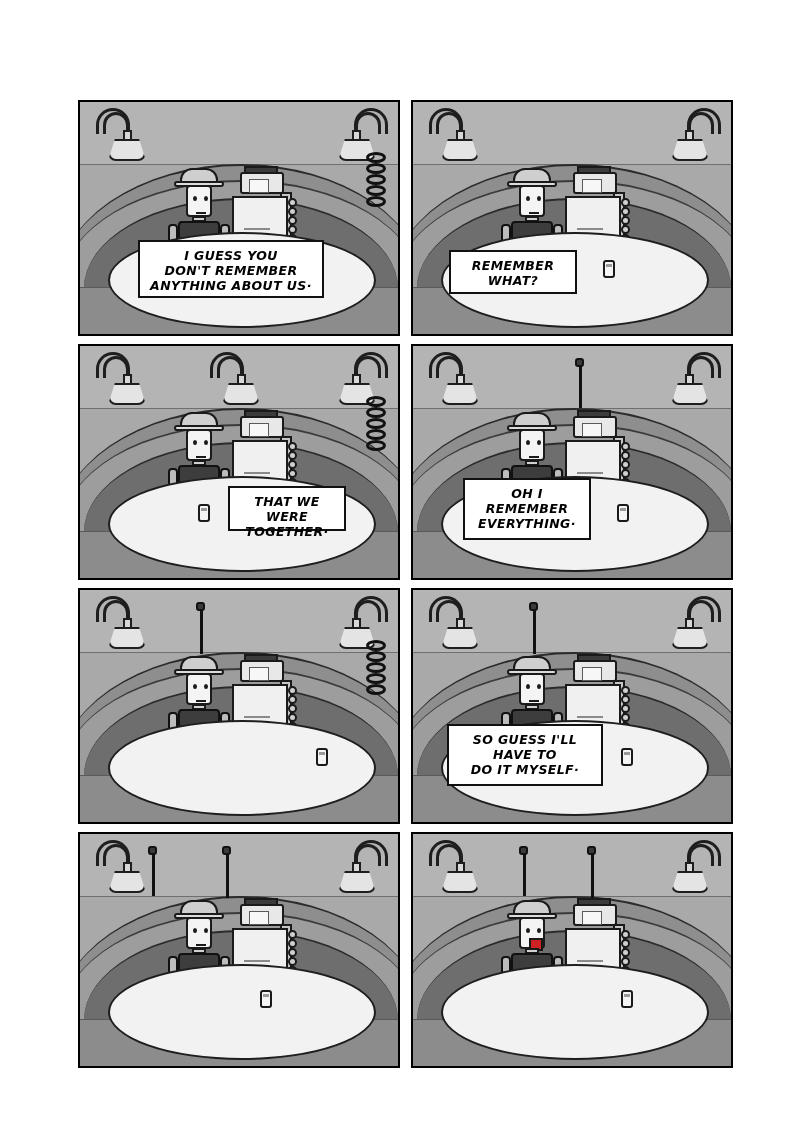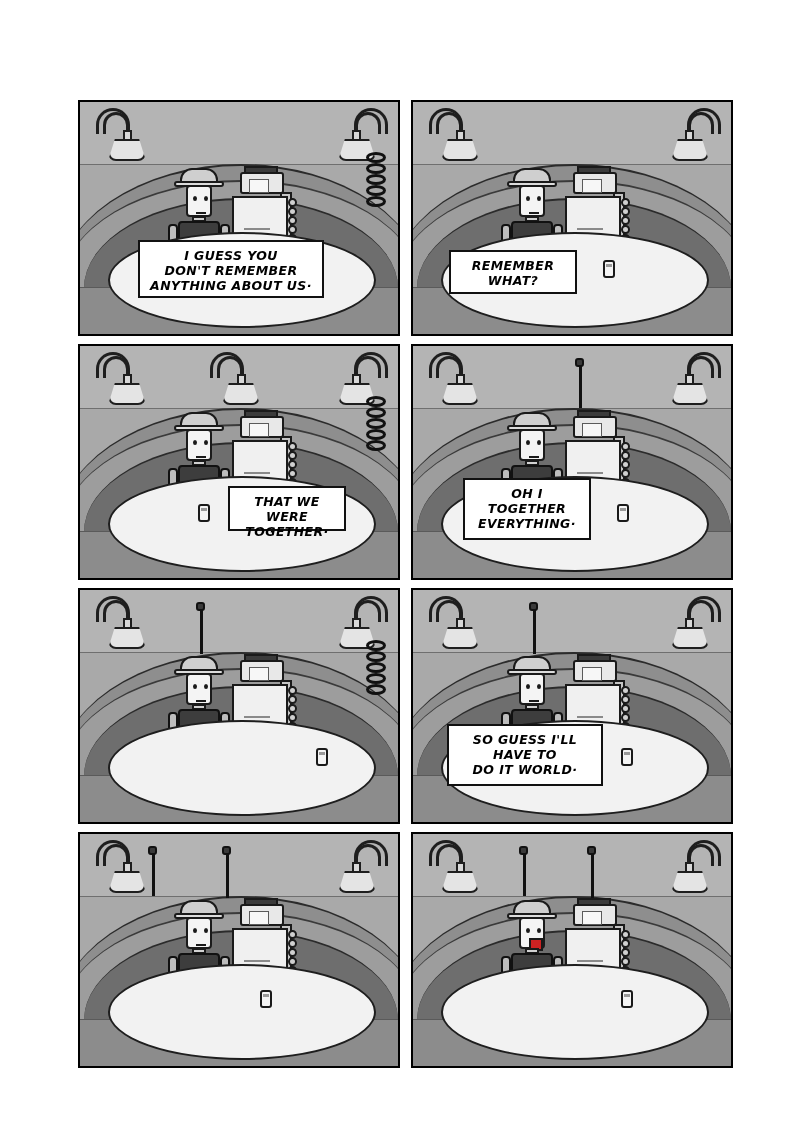--- a/index.html
+++ b/index.html
@@ -630,21 +630,21 @@
           <i style="top:0"></i>
             <i style="top:9px"></i>
             <i style="top:18px"></i>
             <i style="top:27px"></i>
             <i style="top:36px"></i>
         </div>
       </div>
       <div class="table"></div>
       <div class="shaker" style="left:204px;top:158px"></div>
       <div class="balloon" style="left:50px;top:132px;width:128px;height:62px">OH I
-TOGETHER
+REMEMBER
 EVERYTHING·</div>
     </div>
 
     <div class="panel">
       <div class="bg-wall"></div>
       <div class="bg-upper"></div>
       <div class="arc-band">
         <div class="arc-band-inner">
           <div class="arc-band-inner2"></div>
         </div>
@@ -761,21 +761,21 @@
             <i style="top:9px"></i>
             <i style="top:18px"></i>
             <i style="top:27px"></i>
             <i style="top:36px"></i>
         </div>
       </div>
       <div class="table"></div>
       <div class="shaker" style="left:208px;top:158px"></div>
       <div class="balloon" style="left:34px;top:134px;width:156px;height:62px">SO GUESS I'LL
 HAVE TO
-DO IT WORLD·</div>
+DO IT MYSELF·</div>
     </div>
 
     <div class="panel">
       <div class="bg-wall"></div>
       <div class="bg-upper"></div>
       <div class="arc-band">
         <div class="arc-band-inner">
           <div class="arc-band-inner2"></div>
         </div>
       </div>

